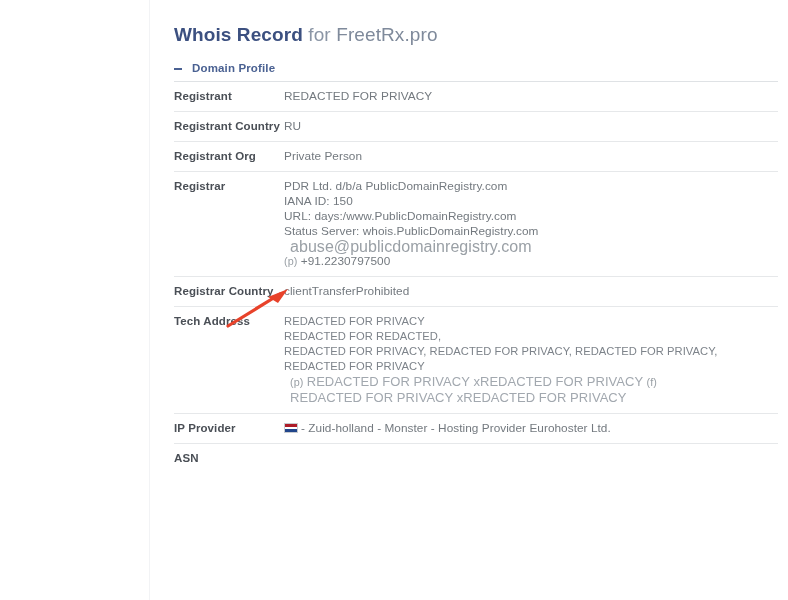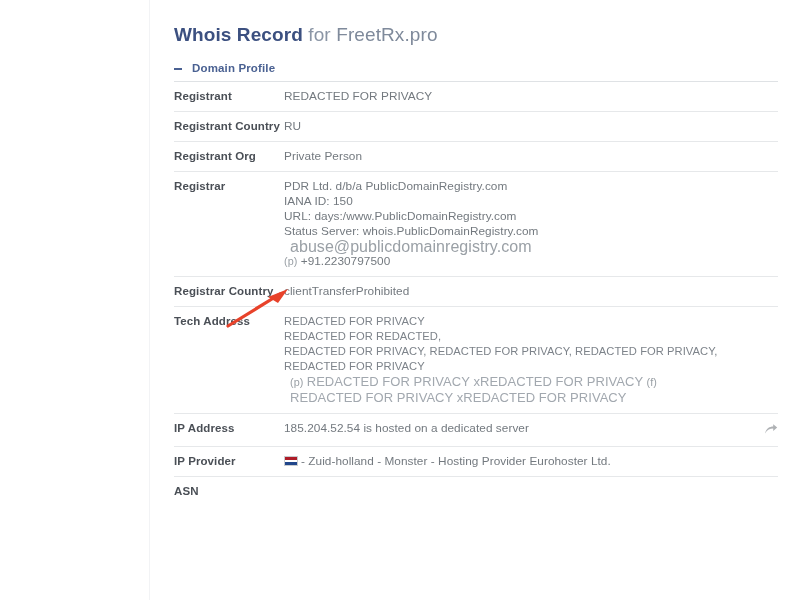--- a/index.html
+++ b/index.html
@@ -249,33 +249,20 @@
           <td class="val">
             <span class="val-line tech-line">REDACTED FOR PRIVACY</span>
             <span class="val-line tech-line">REDACTED FOR REDACTED,</span>
             <span class="val-line tech-line">REDACTED FOR PRIVACY, REDACTED FOR PRIVACY, REDACTED FOR PRIVACY, REDACTED FOR PRIVACY</span>
             <span class="val-line indent"><span class="pfx">(p)</span> <span class="tech-line dim">REDACTED FOR PRIVACY xREDACTED FOR PRIVACY</span> <span class="pfx">(f)</span></span>
             <span class="val-line indent"><span class="tech-line dim">REDACTED FOR PRIVACY xREDACTED FOR PRIVACY</span></span>
           </td>
           <td class="act"></td>
         </tr>
 
-        <tr>
-          <td class="lbl">IP Address</td>
-          <td class="val">
-            <span class="val-line">185.204.52.54 is hosted on a dedicated server</span>
-          </td>
-          <td class="act">
-            <span class="share-ico">
-              <svg viewBox="0 0 14 13" width="14" height="13" aria-hidden="true">
-                <path d="M1 11.5 C2.2 6.2 5.6 4.6 9.2 4.5 L9.2 2.2 L13.2 5.6 L9.2 9.0 L9.2 6.6 C6.0 6.6 3.2 7.9 1 11.5 Z" fill="#6d7278"></path>
-              </svg>
-            </span>
-          </td>
-        </tr>
 
         <tr>
           <td class="lbl">IP Provider</td>
           <td class="val">
             <span class="flag"></span><span>- Zuid-holland - Monster - Hosting Provider Eurohoster Ltd.</span>
           </td>
           <td class="act"></td>
         </tr>
 
         <tr>

